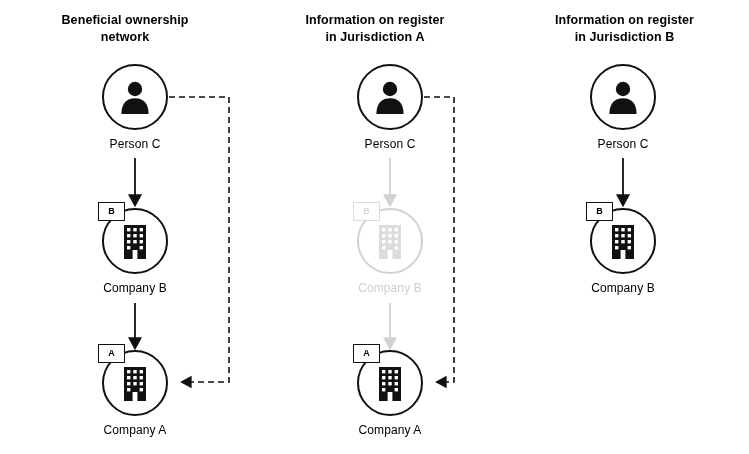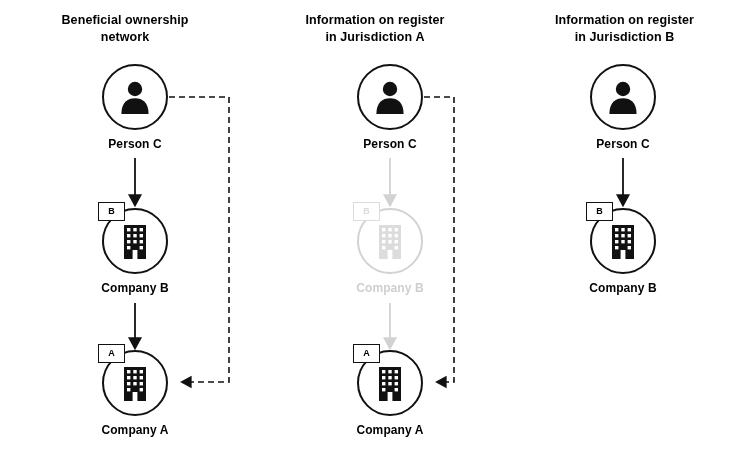--- a/index.html
+++ b/index.html
@@ -48,21 +48,21 @@
     margin: 0 auto;
     border: 2.5px solid #111111;
     border-radius: 50%;
     box-sizing: border-box;
     position: relative;
     background: #ffffff;
   }
   .node .label {
     margin-top: 7px;
     font-size: 12px;
-    font-weight: bold;
+    font-weight: normal;
     letter-spacing: 0.1px;
   }
   .node.faded .circle { border-color: #d2d2d2; }
   .node.faded .label { color: #cfcfcf; }
 
   
   .person {
     position: absolute;
     left: 50%;
     top: 50%;

